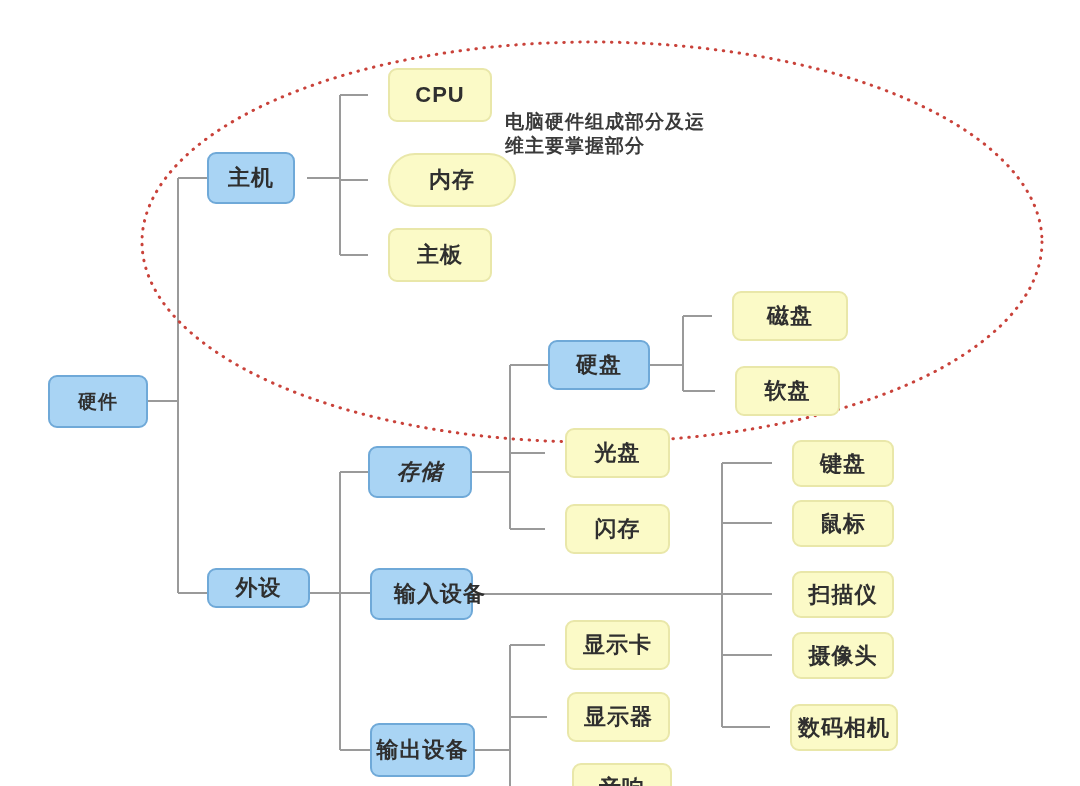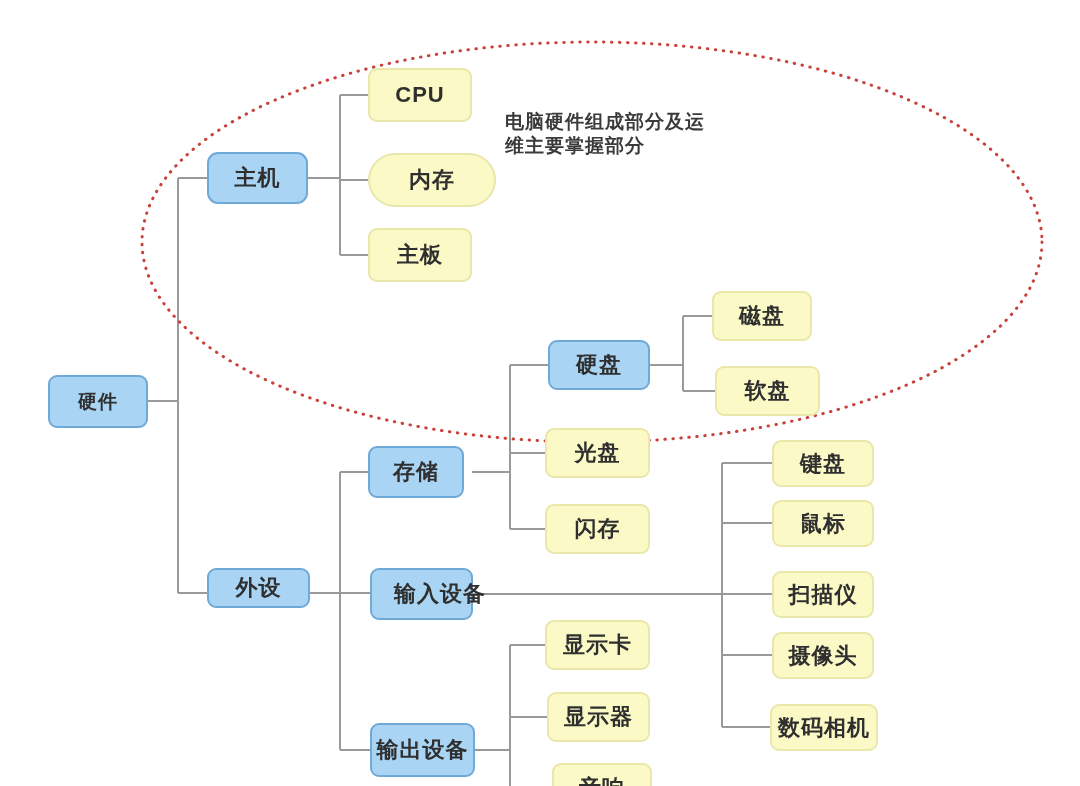--- a/index.html
+++ b/index.html
@@ -44,20 +44,21 @@
     white-space: nowrap;
     letter-spacing: 1px;
   }
   .branch {
     background: var(--branch-fill, #a9d4f4);
     border: 2px solid var(--branch-border, #6fa9d8);
   }
   .leaf {
     background: var(--leaf-fill, #fbfac7);
     border: 2px solid var(--leaf-border, #e9e7a9);
+    margin-left: 20px;
   }
   .root { font-size: 19px; }
   .annotation {
     position: absolute;
     left: 505px; top: 110px; width: 360px;
     font-weight: bold;
     font-size: 19px;
     line-height: 24px;
     color: var(--annotation-text, #3a3a3a);
     letter-spacing: 1px;
@@ -87,36 +88,36 @@
     <ellipse class="dotted-ellipse" cx="592" cy="242" rx="450" ry="200"></ellipse>
   </svg>
 
   <div class="annotation">
     <div>电脑硬件组成部分及运</div>
     <div>维主要掌握部分</div>
   </div>
 
   <div class="node branch root" style="left:48px;top:375px;width:100px;height:53px;">硬件</div>
 
-  <div class="node branch" style="left:207px;top:152px;width:101px;height:52px;border-radius:11px;">主机</div>
+  <div class="node branch" style="left:207px;top:152px;width:88px;height:52px;">主机</div>
   <div class="node branch" style="left:207px;top:568px;width:103px;height:40px;text-align:right;">外设</div>
 
   <div class="node leaf" style="left:368px;top:68px;width:104px;height:54px;">CPU</div>
   <div class="node leaf" style="left:368px;top:153px;width:128px;height:54px;border-radius:27px;">内存</div>
   <div class="node leaf" style="left:368px;top:228px;width:104px;height:54px;">主板</div>
 
-  <div class="node branch" style="left:368px;top:446px;width:96px;height:52px;">存储</div>
+  <div class="node branch" style="left:368px;top:446px;width:104px;height:52px;font-style:italic;">存储</div>
   <div class="node branch" style="left:370px;top:568px;width:103px;height:52px;padding-left:37px;">输入设备</div>
   <div class="node branch" style="left:370px;top:723px;width:105px;height:54px;">输出设备</div>
 
   <div class="node leaf" style="left:545px;top:428px;width:105px;height:50px;">光盘</div>
   <div class="node branch" style="left:548px;top:340px;width:102px;height:50px;">硬盘</div>
   <div class="node leaf" style="left:545px;top:504px;width:105px;height:50px;">闪存</div>
 
-  <div class="node leaf" style="left:712px;top:291px;width:100px;height:50px;">磁盘</div>
+  <div class="node leaf" style="left:712px;top:291px;width:116px;height:50px;">磁盘</div>
   <div class="node leaf" style="left:715px;top:366px;width:105px;height:50px;">软盘</div>
 
   <div class="node leaf" style="left:772px;top:440px;width:102px;height:47px;">键盘</div>
   <div class="node leaf" style="left:772px;top:500px;width:102px;height:47px;">鼠标</div>
   <div class="node leaf" style="left:772px;top:571px;width:102px;height:47px;">扫描仪</div>
   <div class="node leaf" style="left:772px;top:632px;width:102px;height:47px;">摄像头</div>
   <div class="node leaf" style="left:770px;top:704px;width:108px;height:47px;">数码相机</div>
 
   <div class="node leaf" style="left:545px;top:620px;width:105px;height:50px;">显示卡</div>
   <div class="node leaf" style="left:547px;top:692px;width:103px;height:50px;">显示器</div>

